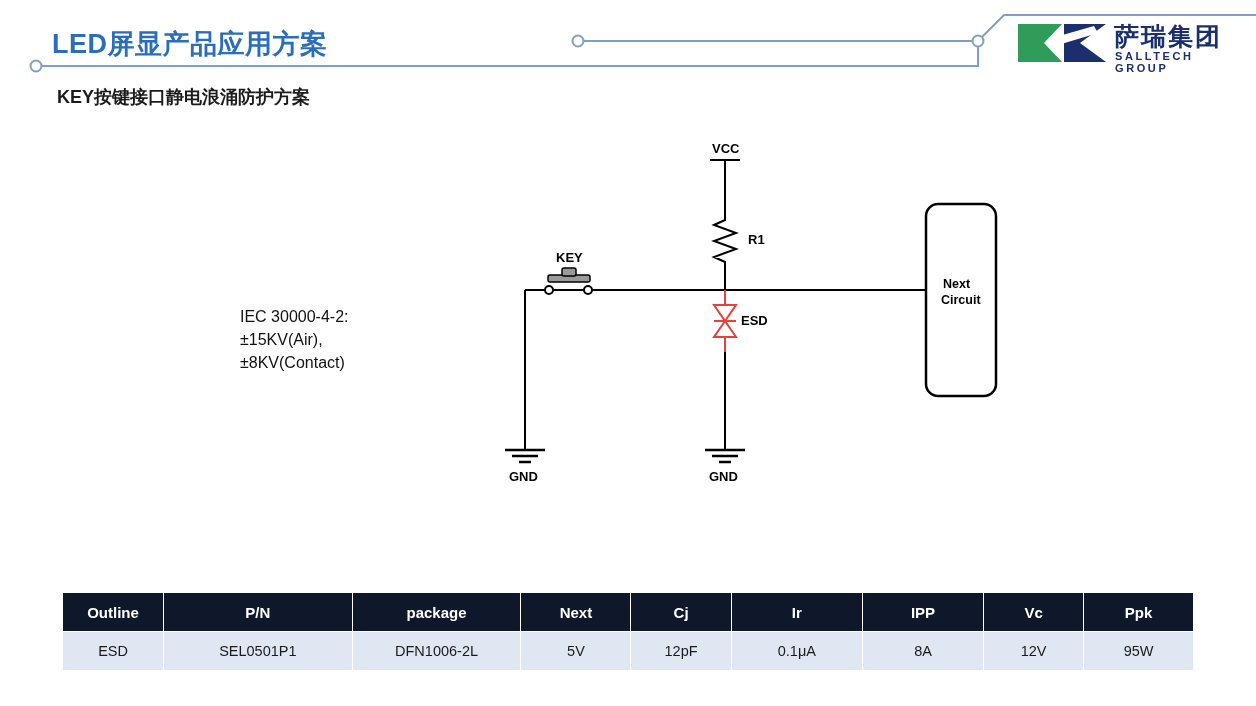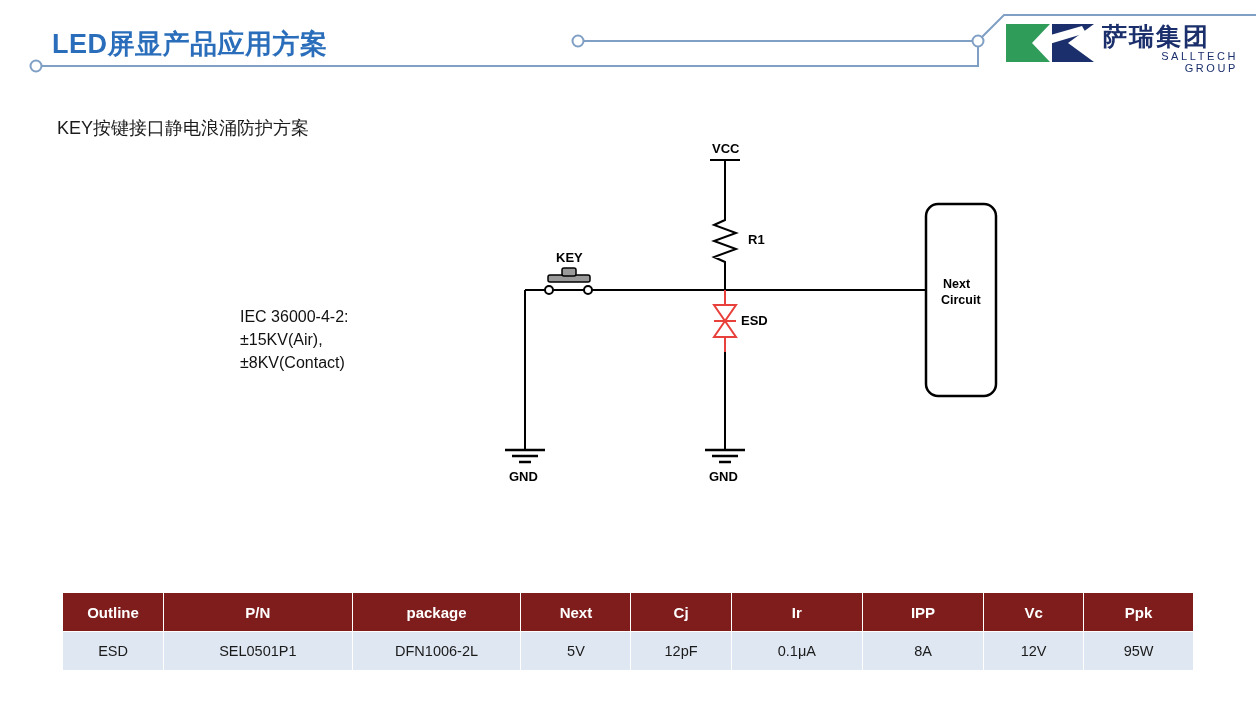--- a/index.html
+++ b/index.html
@@ -31,21 +31,20 @@
     color: #2a6ebb;
     letter-spacing: 0.5px;
   }
   
   .logo-wrap {
     position: absolute;
     right: 18px;
     top: 20px;
     width: 220px;
     height: 48px;
-    padding-left: 12px;
   }
   .logo-mark {
     position: absolute;
     left: 0; top: 2px;
     width: 88px;
     height: 42px;
   }
   .logo-text-cn {
     position: absolute;
     left: 96px;
@@ -55,33 +54,31 @@
     color: #1a2f6b;
     letter-spacing: 2px;
   }
   .logo-text-en {
     position: absolute;
     left: 97px;
     top: 30px;
     font-size: 11px;
     color: #1a2f6b;
     letter-spacing: 2.6px;
-    font-weight: normal;
-    text-align: right;
+    font-weight: bold;
   }
 
   
   .subtitle {
     position: absolute;
     left: 57px;
     top: 85px;
     font-size: 18px;
-    font-weight: normal;
+    font-weight: bold;
     color: #1b1b1b;
-    margin-top: 31px;
   }
 
   
   .note {
     position: absolute;
     left: 240px;
     top: 305px;
     font-size: 16px;
     color: #111111;
     line-height: 23px;
@@ -100,21 +97,21 @@
   
   .spec-table {
     position: absolute;
     left: 62px;
     top: 592px;
     width: 1132px;
     border-collapse: collapse;
     font-size: 14.5px;
   }
   .spec-table th {
-    background: #7f1d1d;
+    background: #0f172a;
     color: #ffffff;
     font-weight: bold;
     border: 1px solid #ffffff;
     height: 36px;
     text-align: center;
     font-size: 15px;
   }
   .spec-table td {
     background: #dfe7f2;
     color: #1b1b1b;
@@ -148,21 +145,21 @@
       <polygon points="34,16 76,4 80,11 40,23" fill="#ffffff"></polygon>
       <polygon points="40,20 80,31 76,38 36,27" fill="#ffffff" opacity="0"></polygon>
     </svg>
     <div class="logo-text-cn">萨瑞集团</div>
     <div class="logo-text-en">SALLTECH GROUP</div>
   </div>
 </div>
 
 <div class="subtitle">KEY按键接口静电浪涌防护方案</div>
 
-<div class="note">IEC 36000-4-2:
+<div class="note">IEC 30000-4-2:
 ±15KV(Air),
 ±8KV(Contact)</div>
 
 <svg class="schematic" viewBox="0 0 1256 380">
 
   <line x1="725" y1="40" x2="725" y2="95" stroke="#000" stroke-width="2"></line>
   <line x1="710" y1="40" x2="740" y2="40" stroke="#000" stroke-width="2"></line>
 
   <polyline points="725,95 725,100 714,105 736,113 714,121 736,129 714,137 725,142 725,148" fill="none" stroke="#000" stroke-width="2"></polyline>
 

